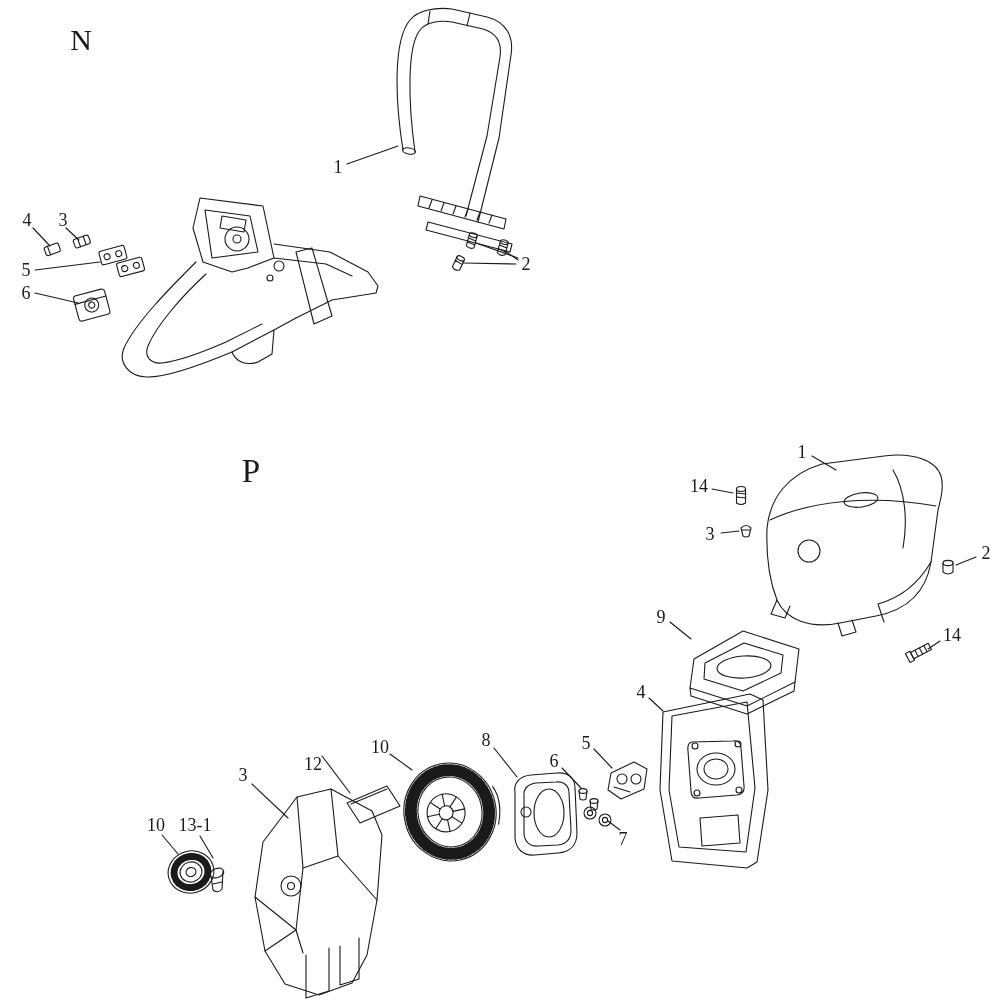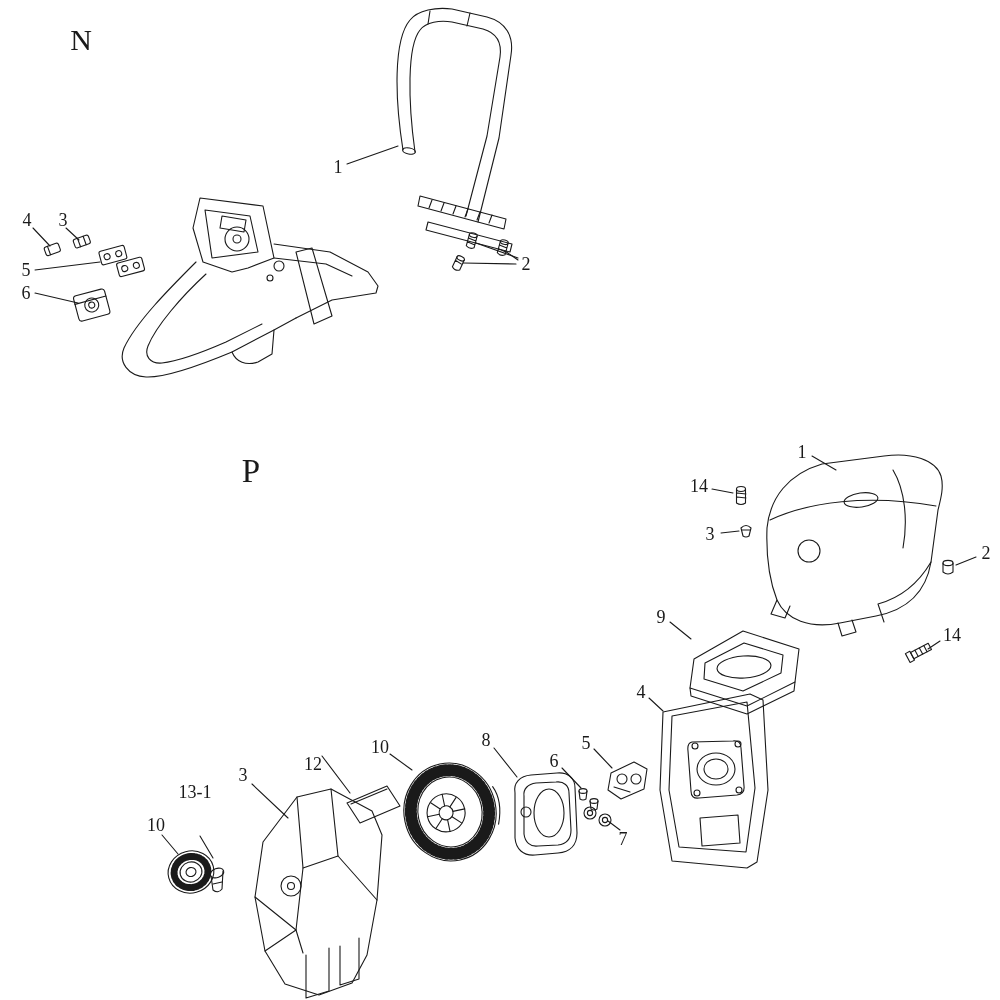--- a/index.html
+++ b/index.html
@@ -270,15 +270,15 @@
   <div class="label callout" style="left:661px;top:617px">9</div>
   <div class="label callout" style="left:641px;top:692px">4</div>
   <div class="label callout" style="left:586px;top:743px">5</div>
   <div class="label callout" style="left:554px;top:761px">6</div>
   <div class="label callout" style="left:623px;top:839px">7</div>
   <div class="label callout" style="left:486px;top:740px">8</div>
   <div class="label callout" style="left:380px;top:747px">10</div>
   <div class="label callout" style="left:313px;top:764px">12</div>
   <div class="label callout" style="left:243px;top:775px">3</div>
   <div class="label callout" style="left:156px;top:825px">10</div>
-  <div class="label callout" style="left:195px;top:792px">13-1</div>
+  <div class="label callout" style="left:195px;top:825px">13-1</div>
 
 </div>
 
 </body></html>

